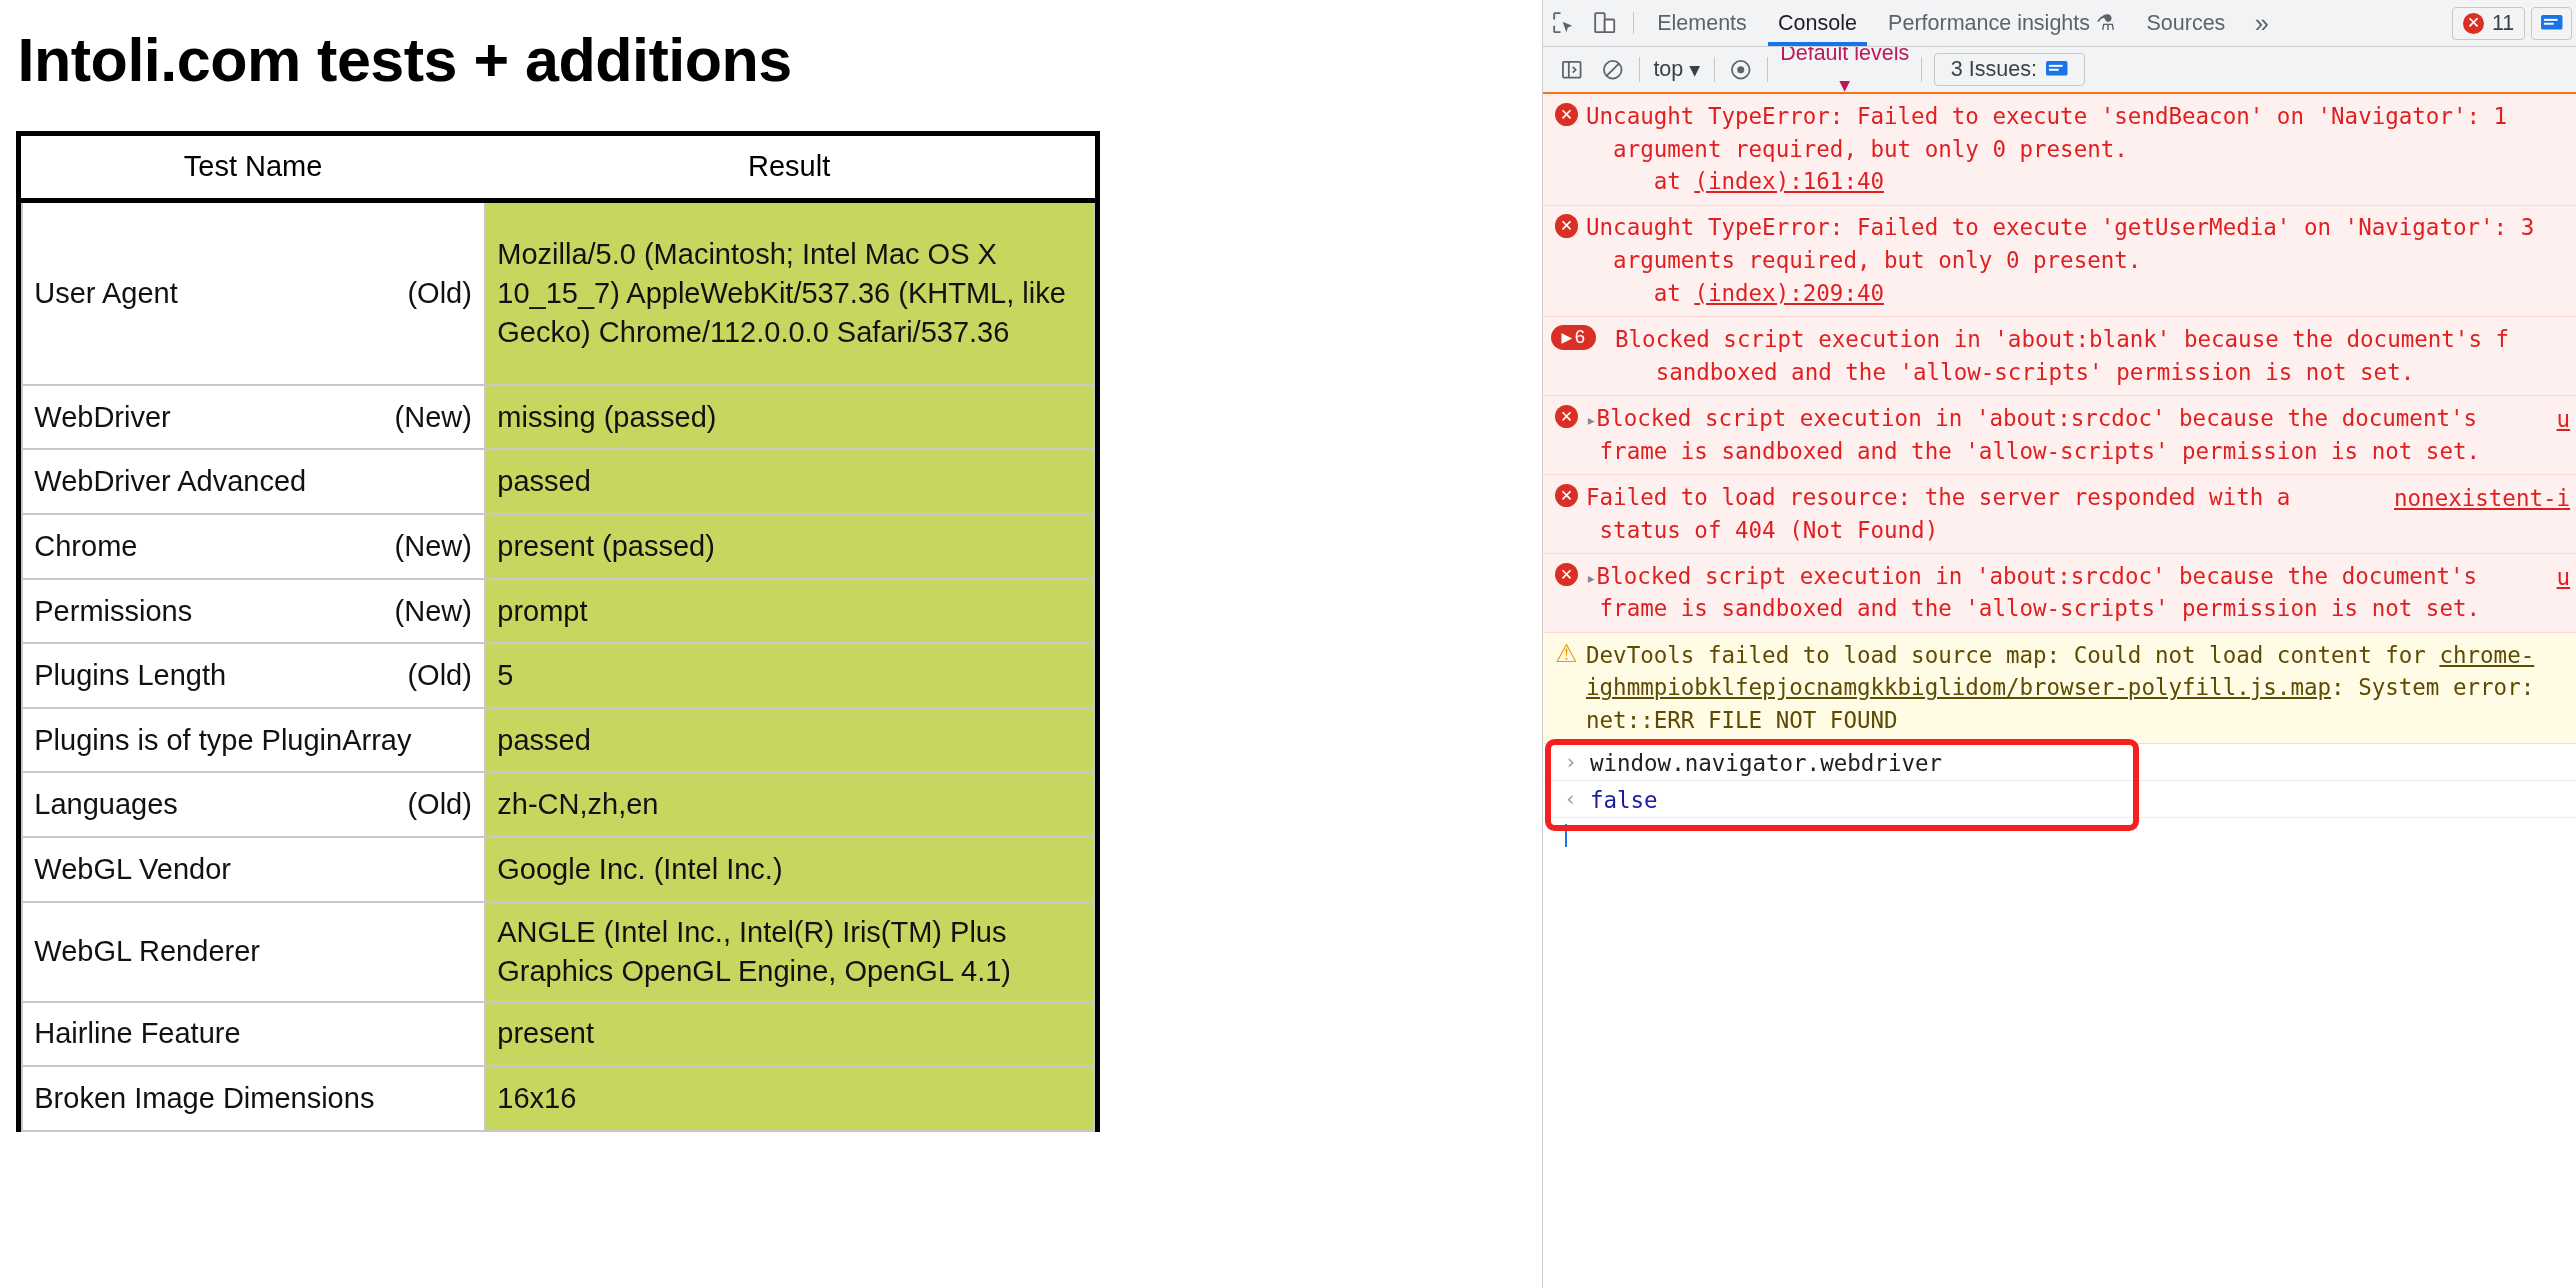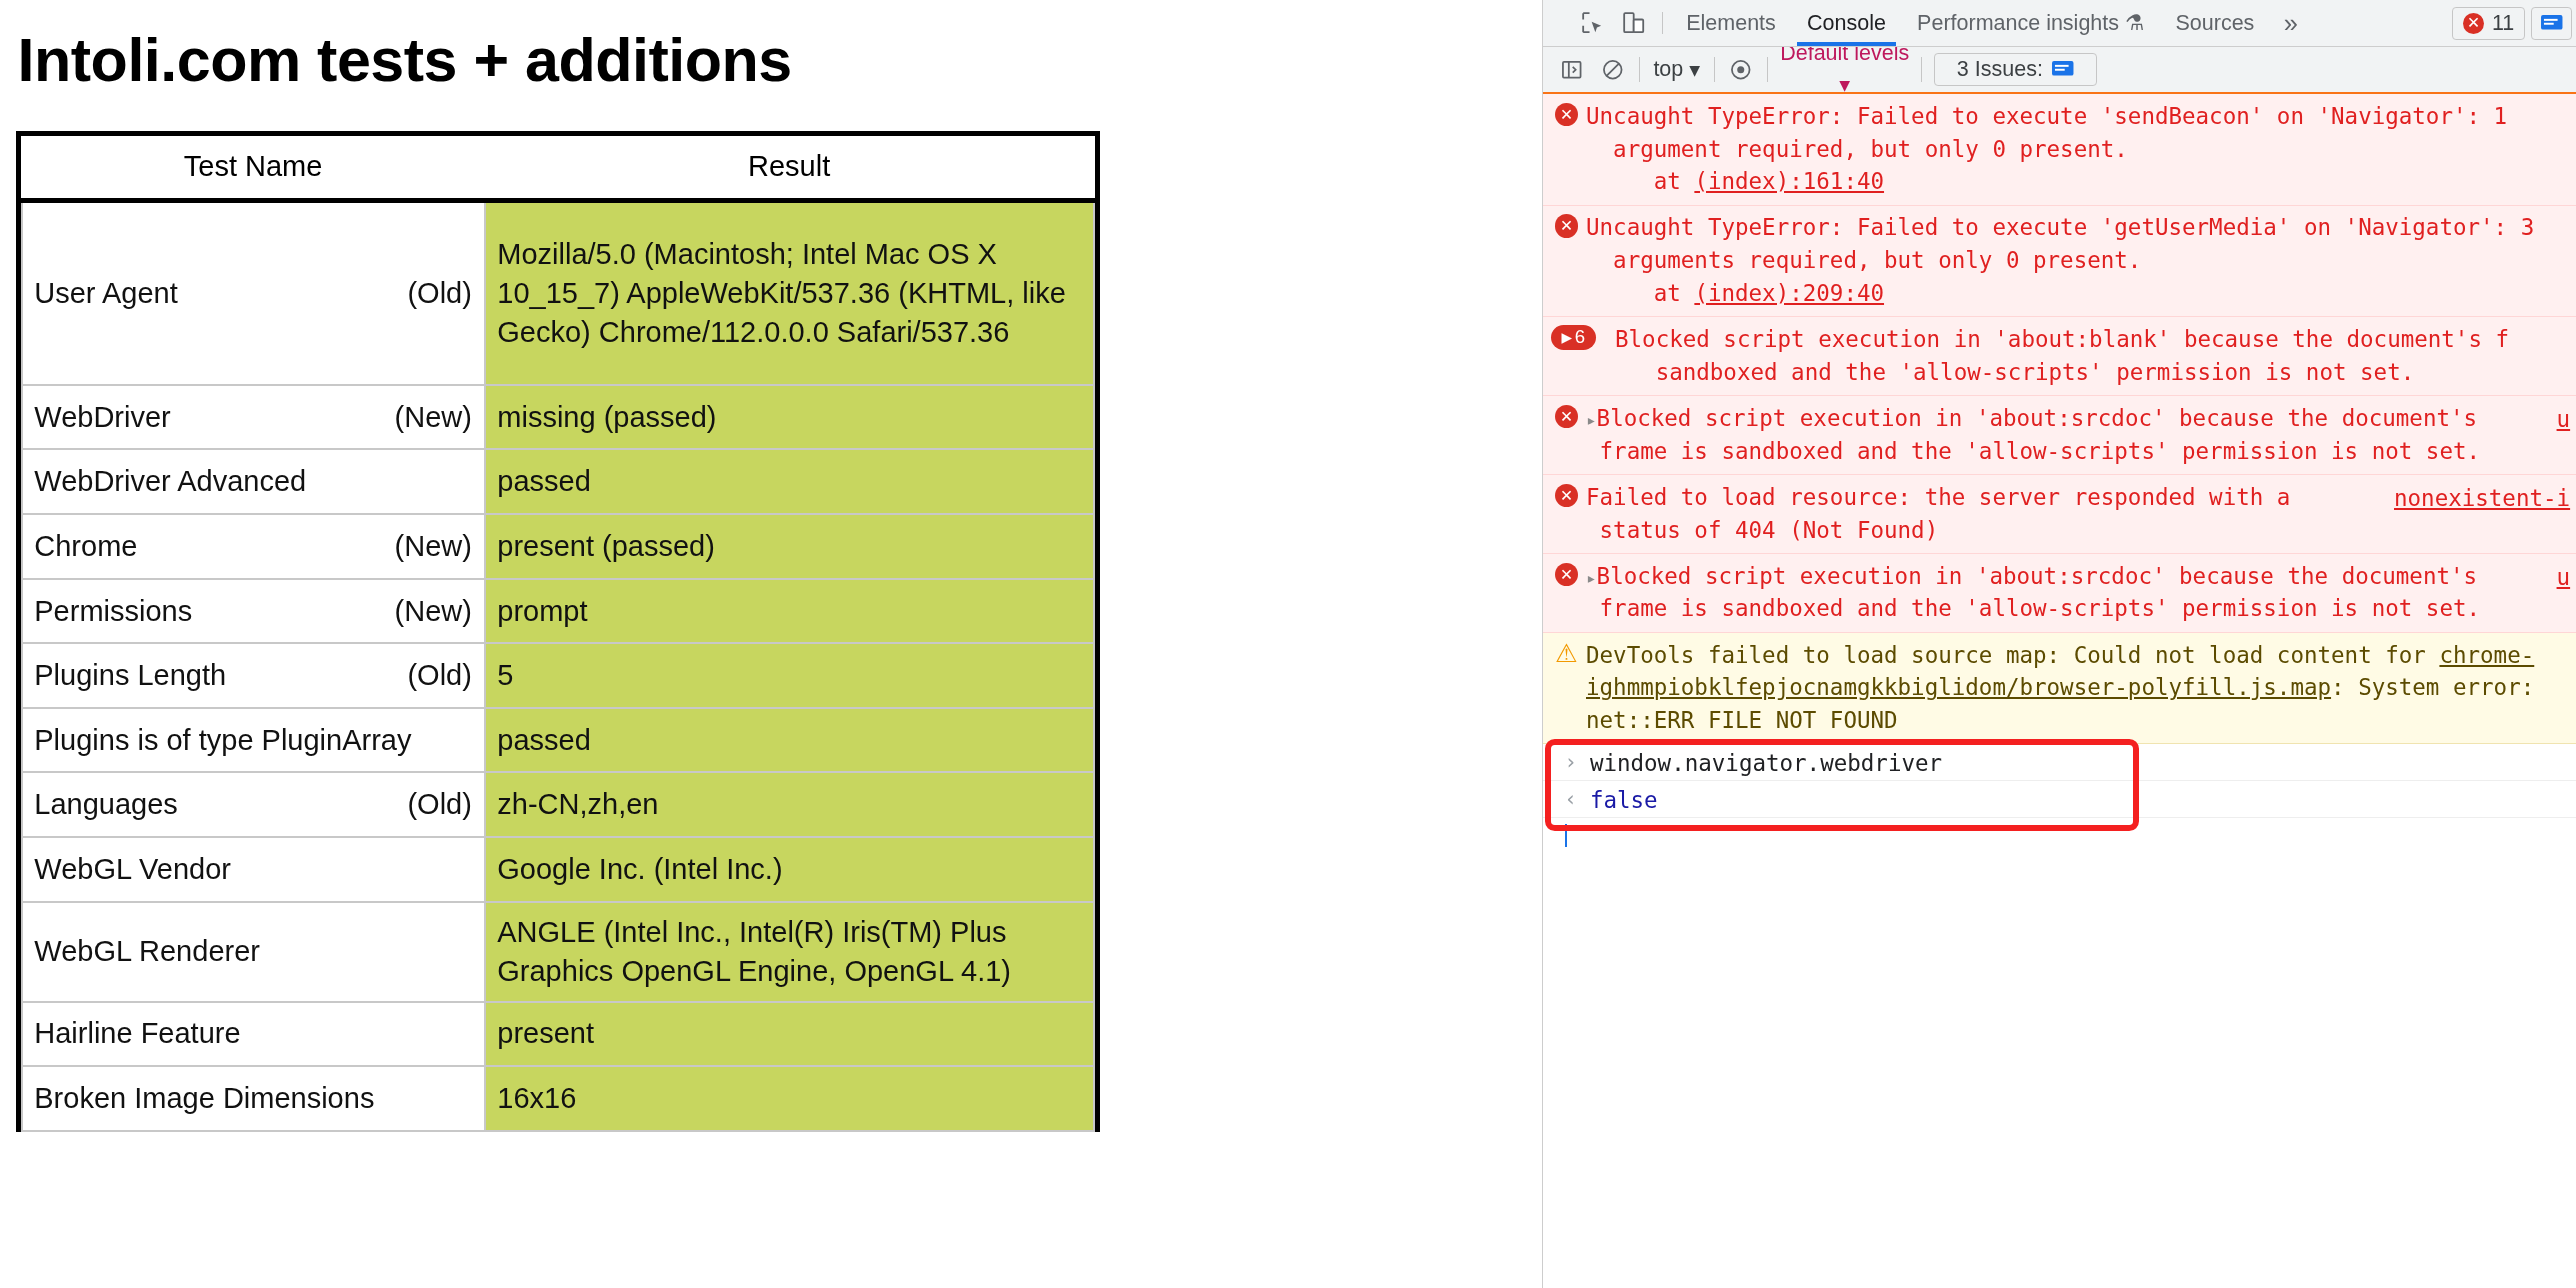--- a/index.html
+++ b/index.html
@@ -85,21 +85,20 @@
     font-family: "DejaVu Sans Mono", monospace;
     overflow: hidden;
   }
   #dt-tabbar {
     height: 47px;
     background: #f1f3f4;
     border-bottom: 1px solid #cdcdcd;
     display: flex; align-items: stretch;
     font-family: "Liberation Sans", sans-serif;
     position: relative;
-    padding-left: 29px;
   }
   .dt-iconbtn {
     width: 41px; display: flex; align-items: center; justify-content: center;
     color: #5f6368;
   }
   .dt-sep { width:1px; background:#c6c6c6; margin:11.7px 7.8px; }
   .dt-tab {
     display: flex; align-items: center; padding: 0 15.6px;
     font-size: 21.5px; color: #5f6368; white-space: nowrap; position: relative;
   }
@@ -142,21 +141,21 @@
     height: 33px; margin: 0 7.8px;
     border: 1px solid #b9b9b9; border-radius:2px; background:#fff;
     font-size: 21.5px; color:#80868b; padding: 0 7.8px;
     font-family:"Liberation Sans",sans-serif;
     display:flex; align-items:center;
     max-width: 625px;
   }
   .tb-levels { font-size:21.5px; color:#be185d; display:flex; align-items:center; gap:5.9px; white-space:nowrap; padding:0 5.9px;flex-direction:column;}
   .tb-issues {
     display:flex; align-items:center; gap:7.8px;
-    border:1px solid #c6c6c6; border-radius:3.9px; height:33px; padding:0 22px;
+    border:1px solid #c6c6c6; border-radius:3.9px; height:33px; padding:0 16px;
     font-size:21.5px; color:#3c4043; margin-left:5.9px; white-space:nowrap;
   }
 
   
   #console-list { position:relative; }
   .msg {
     position: relative;
     padding: 5.9px 7.8px 6.8px 43px;
     font-size: 22.5px;
     line-height: 1.45;

